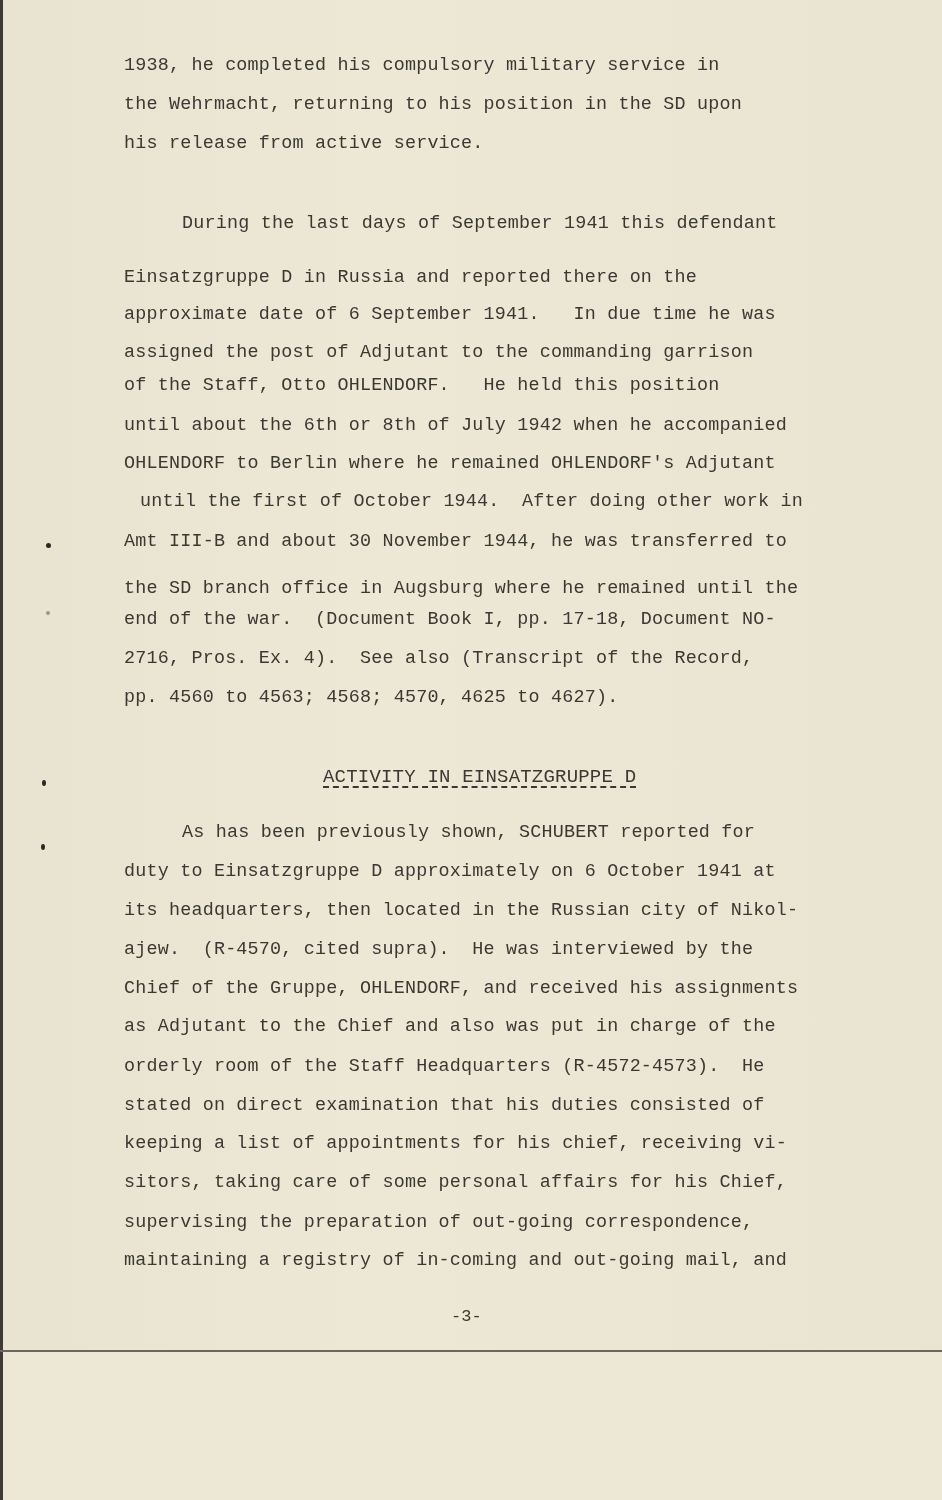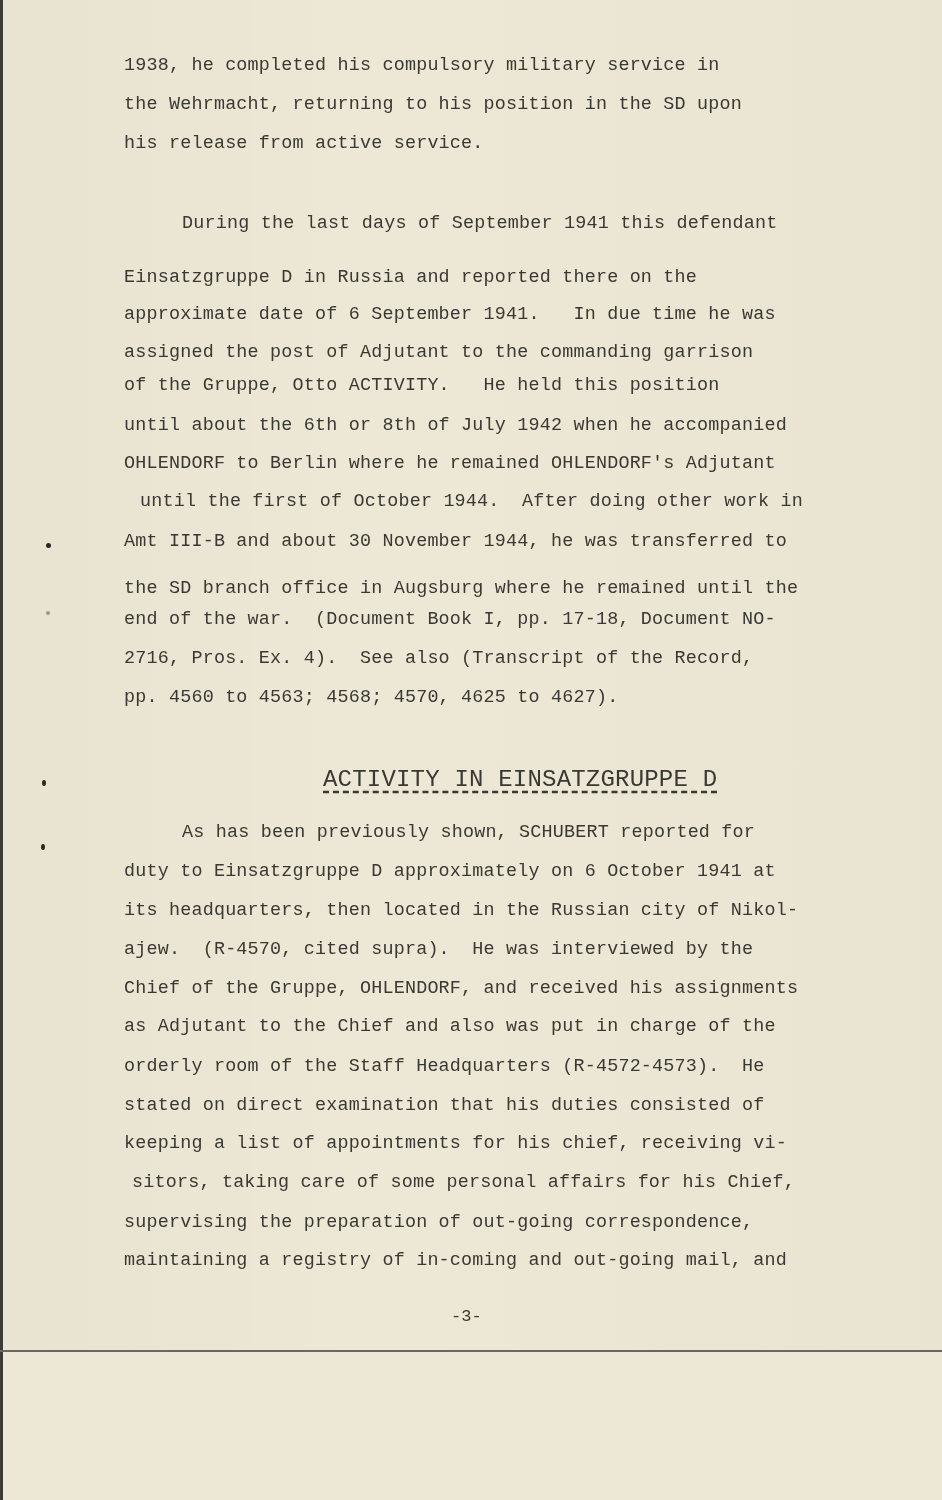--- a/index.html
+++ b/index.html
@@ -52,21 +52,21 @@
     .line {
       position: absolute;
       left: 0;
       white-space: pre;
     }
     .heading {
       position: absolute;
       top: 766px;
       left: 323px;
       font-family: "Liberation Mono", "DejaVu Sans Mono", monospace;
-      font-size: 24px;
+      font-size: 19px;
       color: #3a3833;
       white-space: pre;
       text-decoration: underline dashed;
       text-underline-offset: 5px;
       letter-spacing: 0.2px;
     }
     .page-number {
       position: absolute;
       top: 1307px;
       left: 451px;
@@ -92,21 +92,21 @@
     <div class="line" style="top:0px;">1938, he completed his compulsory military service in</div>
     <div class="line" style="top:39px;">the Wehrmacht, returning to his position in the SD upon</div>
     <div class="line" style="top:78px;">his release from active service.</div>
   </div>
 
   <div class="text" style="top:193px;">
     <div class="line" style="top:0px; left:58px;margin-top:22px;">During the last days of September 1941 this defendant</div>
     <div class="line" style="top:76px;">Einsatzgruppe D in Russia and reported there on the</div>
     <div class="line" style="top:113px;">approximate date of 6 September 1941.   In due time he was</div>
     <div class="line" style="top:151px;">assigned the post of Adjutant to the commanding garrison</div>
-    <div class="line" style="top:184px;">of the Gruppe, Otto ACTIVITY.   He held this position</div>
+    <div class="line" style="top:184px;">of the Staff, Otto OHLENDORF.   He held this position</div>
     <div class="line" style="top:224px;">until about the 6th or 8th of July 1942 when he accompanied</div>
     <div class="line" style="top:262px;">OHLENDORF to Berlin where he remained OHLENDORF's Adjutant</div>
     <div class="line" style="top:300px;margin-left:16px;">until the first of October 1944.  After doing other work in</div>
     <div class="line" style="top:340px;">Amt III-B and about 30 November 1944, he was transferred to</div>
     <div class="line" style="top:379px;margin-top:8px;">the SD branch office in Augsburg where he remained until the</div>
     <div class="line" style="top:418px;">end of the war.  (Document Book I, pp. 17-18, Document NO-</div>
     <div class="line" style="top:457px;">2716, Pros. Ex. 4).  See also (Transcript of the Record,</div>
     <div class="line" style="top:496px;">pp. 4560 to 4563; 4568; 4570, 4625 to 4627).</div>
   </div>
 
@@ -115,21 +115,21 @@
   <div class="text" style="top:824px;">
     <div class="line" style="top:0px; left:58px;">As has been previously shown, SCHUBERT reported for</div>
     <div class="line" style="top:39px;">duty to Einsatzgruppe D approximately on 6 October 1941 at</div>
     <div class="line" style="top:78px;">its headquarters, then located in the Russian city of Nikol-</div>
     <div class="line" style="top:117px;">ajew.  (R-4570, cited supra).  He was interviewed by the</div>
     <div class="line" style="top:156px;">Chief of the Gruppe, OHLENDORF, and received his assignments</div>
     <div class="line" style="top:194px;">as Adjutant to the Chief and also was put in charge of the</div>
     <div class="line" style="top:234px;">orderly room of the Staff Headquarters (R-4572-4573).  He</div>
     <div class="line" style="top:273px;">stated on direct examination that his duties consisted of</div>
     <div class="line" style="top:311px;">keeping a list of appointments for his chief, receiving vi-</div>
-    <div class="line" style="top:350px;margin-left:8px;">sitors, taking care of some personal affairs for his Chief,</div>
+    <div class="line" style="top:350px;">sitors, taking care of some personal affairs for his Chief,</div>
     <div class="line" style="top:390px;">supervising the preparation of out-going correspondence,</div>
     <div class="line" style="top:428px;">maintaining a registry of in-coming and out-going mail, and</div>
   </div>
 
   <div class="page-number">-3-</div>
 
   <div class="mark" style="left:46px; top:543px; width:5px; height:5px;"></div>
   <div class="mark" style="left:46px; top:611px; width:4px; height:4px; background:#9a958c;"></div>
   <div class="mark" style="left:42px; top:780px; width:4px; height:6px;"></div>
   <div class="mark" style="left:41px; top:844px; width:4px; height:6px;"></div>

